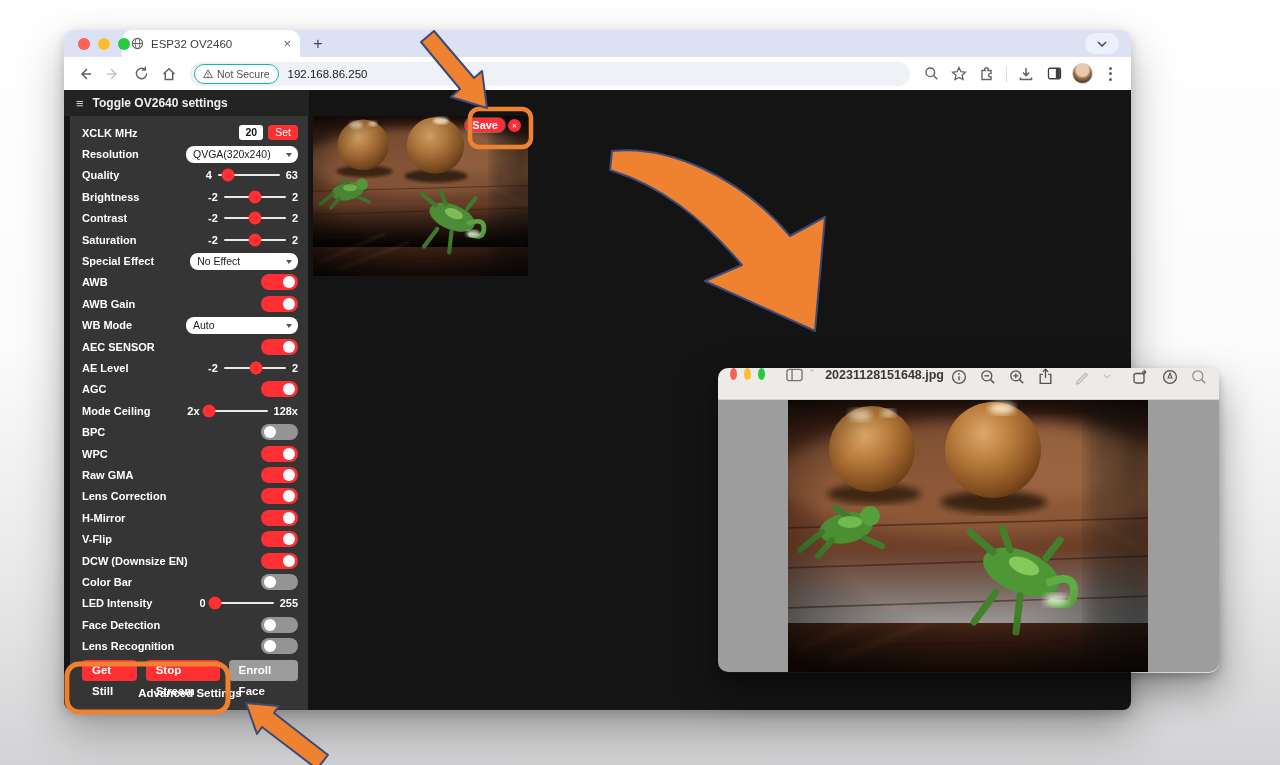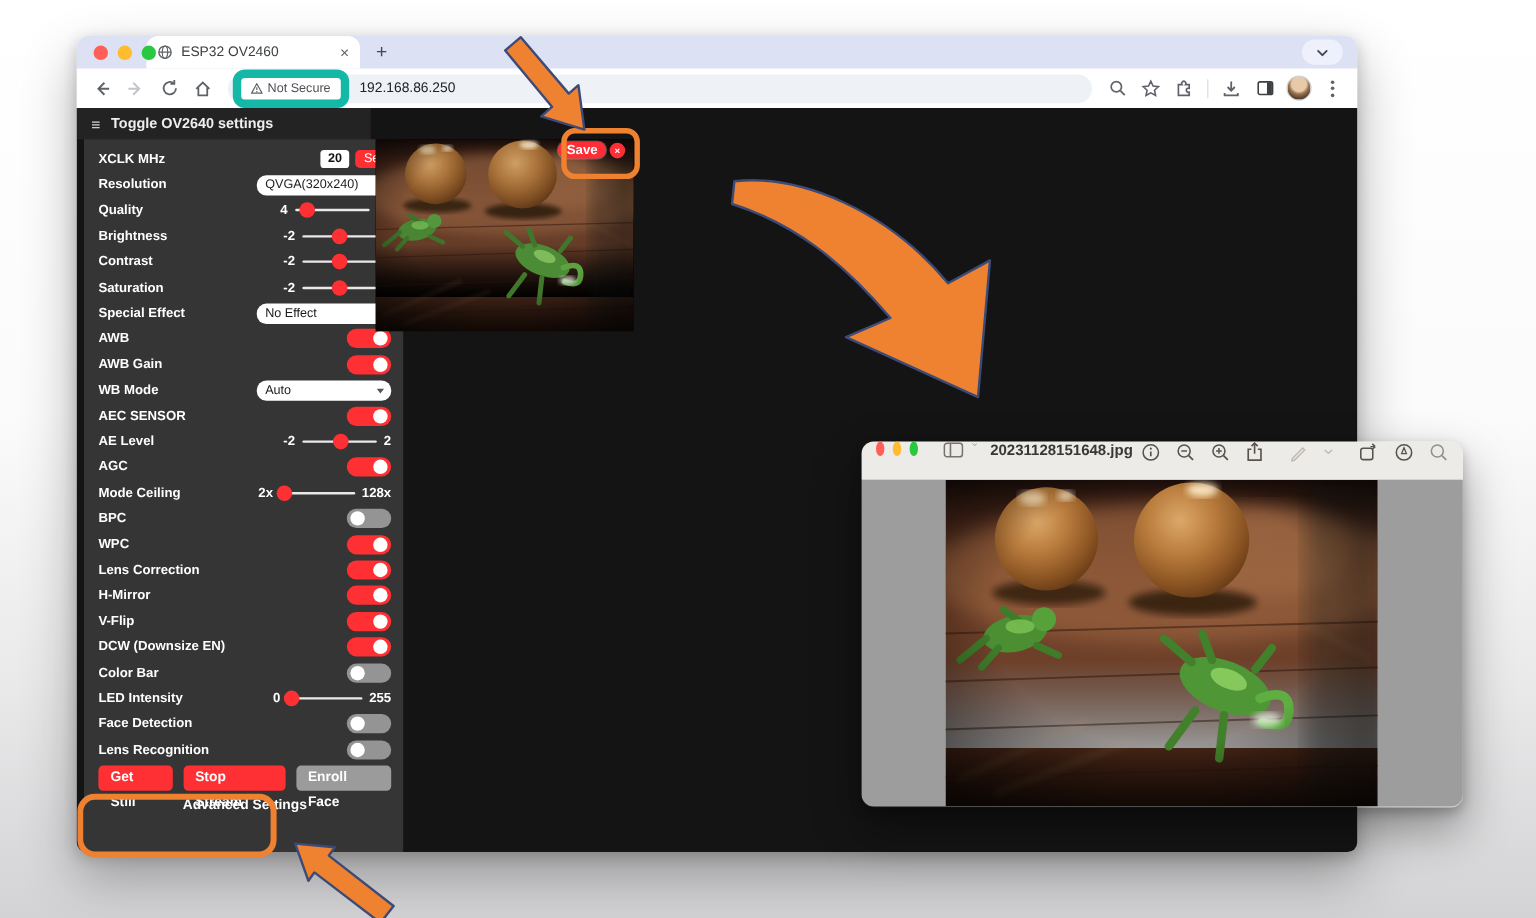--- a/index.html
+++ b/index.html
@@ -18,36 +18,36 @@
   .tab-title{font-size:11.5px;color:#3c4043;flex:1;white-space:nowrap;overflow:hidden;}
   .tab-close{font-size:13px;color:#5f6368;line-height:1;}
   .newtab{width:24px;height:24px;margin:0 0 1px 6px;display:flex;align-items:center;justify-content:center;
     font-size:16px;color:#44474c;}
   .tab-search{position:absolute;right:12px;top:3px;width:34px;height:21px;background:#eef1fb;border-radius:11px;
     display:flex;align-items:center;justify-content:center;}
   .toolbar{height:33px;background:#ffffff;display:flex;align-items:center;padding:0 8px;gap:2px;}
   .tbtn{width:26px;height:26px;display:flex;align-items:center;justify-content:center;flex:none;}
   .urlbar{flex:1;height:24px;background:#eef1f6;border-radius:13px;display:flex;align-items:center;
     padding:0 10px 0 4px;margin:0 6px;min-width:0;}
-  .chip{height:18px;background:#ffffff;border:7px solid #14b8a6;border-radius:10px;display:flex;align-items:center;
+  .chip{height:18px;background:#ffffff;border:1px solid #14b8a6;border-radius:10px;display:flex;align-items:center;
     gap:4px;padding:0 8px;font-size:10.5px;color:#4d5156;flex:none;}
   .url{font-size:11.5px;color:#202124;margin-left:9px;white-space:nowrap;}
   .sep{width:1px;height:16px;background:#dadce0;margin:0 4px;flex:none;}
   .avatar{width:21px;height:21px;border-radius:50%;flex:none;
     background:radial-gradient(circle at 50% 32%,#e8c9a8 0 38%,#9a7350 52%,#4c3a2c 78%,#333 100%);
     border:1px solid #d0d0d0;box-sizing:border-box;}
   .kebab{display:flex;flex-direction:column;gap:2.5px;align-items:center;}
   .kebab i{width:3px;height:3px;border-radius:50%;background:#5f6368;display:block;}
   
   .content{position:absolute;left:0;top:60px;width:1067px;height:620px;background:#141414;
     border-radius:0 0 8px 8px;overflow:hidden;}
   .app-header{position:absolute;left:0;top:0;width:245px;height:26px;background:#232323;display:flex;
     align-items:center;gap:9px;padding-left:12px;box-sizing:border-box;color:#efefef;font-size:12px;font-weight:700;}
   .burger{font-size:13px;color:#cfcfcf;}
-  .sidebar{position:absolute;left:6px;top:26px;width:266px;bottom:0;background:#353535;
+  .sidebar{position:absolute;left:6px;top:26px;width:238px;bottom:0;background:#353535;
     padding:6px 10px 0 12px;box-sizing:border-box;}
   .row{height:21.4px;display:flex;justify-content:space-between;align-items:center;}
   .row .lab{font-size:11px;font-weight:700;color:#ffffff;white-space:nowrap;}
   .xclk{display:flex;align-items:center;gap:5px;}
   .numbox{width:24px;height:15px;background:#fff;border-radius:3px;text-align:center;
     font-size:10.5px;font-weight:700;line-height:15px;color:#111;}
   .setbtn{height:15px;background:var(--red);color:#fff;border-radius:4px;font-size:10.5px;font-weight:400;
     line-height:15px;padding:0 7px;}
   .sel{width:112px;height:17px;background:#fff;border-radius:8px;font-size:10.5px;line-height:17px;color:#1b1b1b;
     padding:0 16px 0 7px;box-sizing:border-box;position:relative;white-space:nowrap;overflow:hidden;margin-left:36px;}
@@ -375,20 +375,26 @@
                 <div class="knob"></div>
               </div>
             </div>
             <div class="row">
               <span class="lab">WPC</span>
               <div class="toggle on">
                 <div class="knob"></div>
               </div>
             </div>
             <div class="row">
+              <span class="lab">Raw GMA</span>
+              <div class="toggle on">
+                <div class="knob"></div>
+              </div>
+            </div>
+            <div class="row">
               <span class="lab">Lens Correction</span>
               <div class="toggle on">
                 <div class="knob"></div>
               </div>
             </div>
             <div class="row">
               <span class="lab">H-Mirror</span>
               <div class="toggle on">
                 <div class="knob"></div>
               </div>

